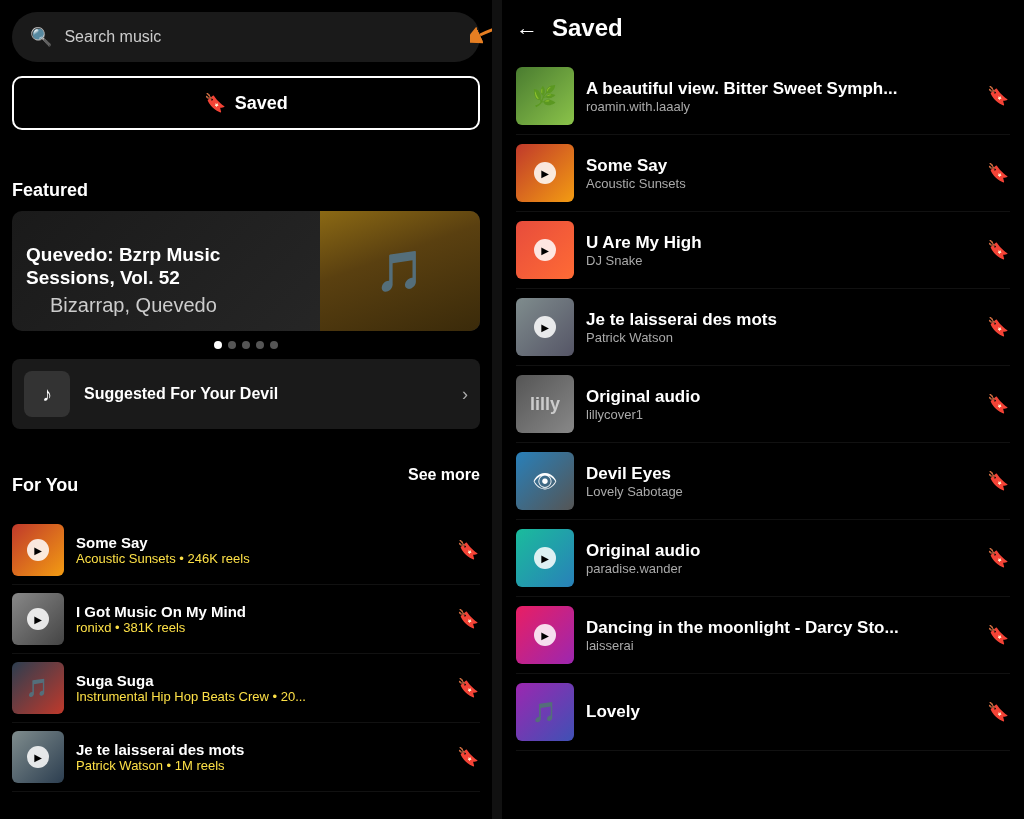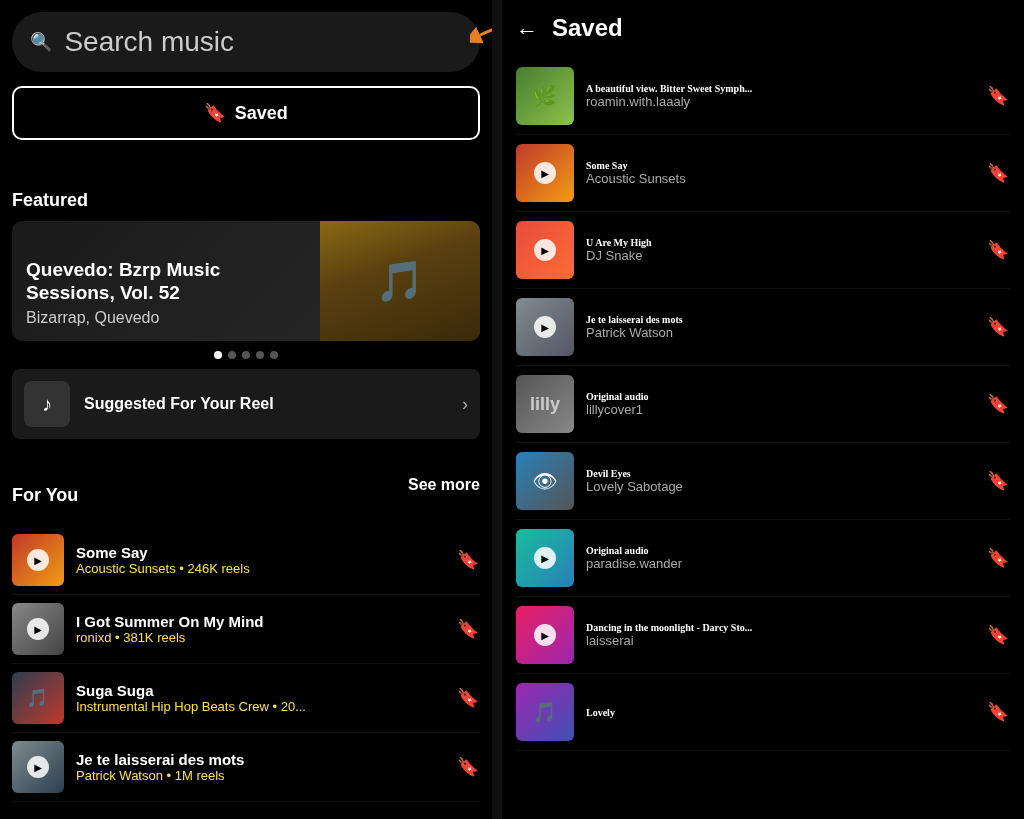--- a/index.html
+++ b/index.html
@@ -36,21 +36,21 @@
     }
     .search-bar .search-icon {
       color: #aaa;
       font-size: 18px;
       margin-right: 12px;
     }
     .search-bar input {
       background: transparent;
       border: none;
       color: #d946ef;
-      font-size: 28px;
+      font-size: 16px;
       outline: none;
       flex: 1;
     }
     .search-bar input::placeholder { color: #ccc; }
 
     .saved-btn {
       display: flex;
       align-items: center;
       justify-content: center;
       border: 2px solid #fff;
@@ -95,21 +95,21 @@
       font-size: 40px;
     }
     .featured-card .featured-info { z-index: 1; }
     .featured-card .featured-title {
       font-size: 19px;
       font-weight: 800;
       line-height: 1.2;
       margin-bottom: 4px;
       max-width: 280px;
     }
-    .featured-card .featured-sub { font-size: 16px; color: #ccc; }
+    .featured-card .featured-sub { font-size: 20px; color: #ccc; margin-left: 24px; }
 
     .dots {
       display: flex;
       justify-content: center;
       gap: 6px;
       margin-bottom: 10px;
     }
     .dot {
       width: 8px;
       height: 8px;
@@ -245,21 +245,21 @@
       margin-right: 12px;
       flex-shrink: 0;
       display: flex;
       align-items: center;
       justify-content: center;
       font-size: 20px;
       position: relative;
       overflow: hidden;
     }
     .saved-info { flex: 1; min-width: 0; }
-    .saved-title { font-size: 10px; font-weight: 600; white-space: nowrap; overflow: hidden; text-overflow: ellipsis; font-family: Liberation Serif, serif; }
+    .saved-title { font-size: 17px; font-weight: 600; white-space: nowrap; overflow: hidden; text-overflow: ellipsis; }
     .saved-sub { font-size: 13px; color: #aaa; }
     .saved-bookmark { font-size: 18px; color: #fff; cursor: pointer; flex-shrink: 0; margin-left: 8px; }
 
     
     .t-beautiful { background: linear-gradient(135deg, #4a7c30, #8bc34a); }
     .t-some-say { background: linear-gradient(135deg, #c0392b, #f39c12); }
     .t-u-are { background: linear-gradient(135deg, #e74c3c, #ff6b35); }
     .t-je-te { background: linear-gradient(135deg, #7f8c8d, #556); }
     .t-original1 { background: linear-gradient(135deg, #555, #888); }
     .t-devil { background: linear-gradient(135deg, #2980b9, #555); }
@@ -314,21 +314,21 @@
   <div class="dots">
     <div class="dot active"></div>
     <div class="dot"></div>
     <div class="dot"></div>
     <div class="dot"></div>
     <div class="dot"></div>
   </div>
 
   <div class="suggested-row">
     <div class="suggested-icon">♪</div>
-    <span class="suggested-label">Suggested For Your Reel</span>
+    <span class="suggested-label">Suggested For Your Devil</span>
     <span class="chevron">›</span>
   </div>
 
   <div class="for-you-header">
     <span class="section-title">For You</span>
     <span class="see-more">See more</span>
   </div>
 
   <div>
     <div class="music-item">
@@ -339,21 +339,21 @@
         <div class="music-title">Some Say</div>
         <div class="music-sub">Acoustic Sunsets • 246K reels</div>
       </div>
       <span class="bookmark-btn">🔖</span>
     </div>
     <div class="music-item">
       <div class="music-thumb thumb-summer">
         <div class="play-overlay">▶</div>
       </div>
       <div class="music-info">
-        <div class="music-title">I Got Summer On My Mind</div>
+        <div class="music-title">I Got Music On My Mind</div>
         <div class="music-sub">ronixd • 381K reels</div>
       </div>
       <span class="bookmark-btn">🔖</span>
     </div>
     <div class="music-item">
       <div class="music-thumb thumb-suga">🎵</div>
       <div class="music-info">
         <div class="music-title">Suga Suga</div>
         <div class="music-sub">Instrumental Hip Hop Beats Crew • 20...</div>
       </div>

